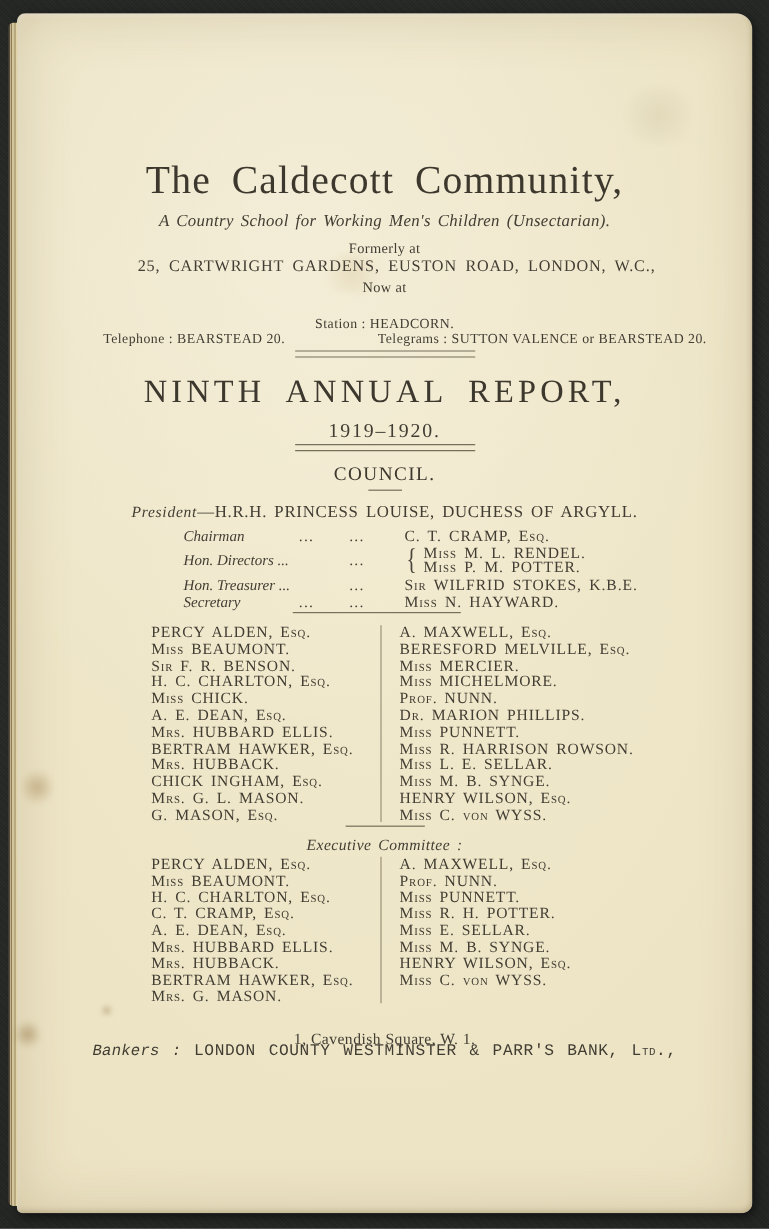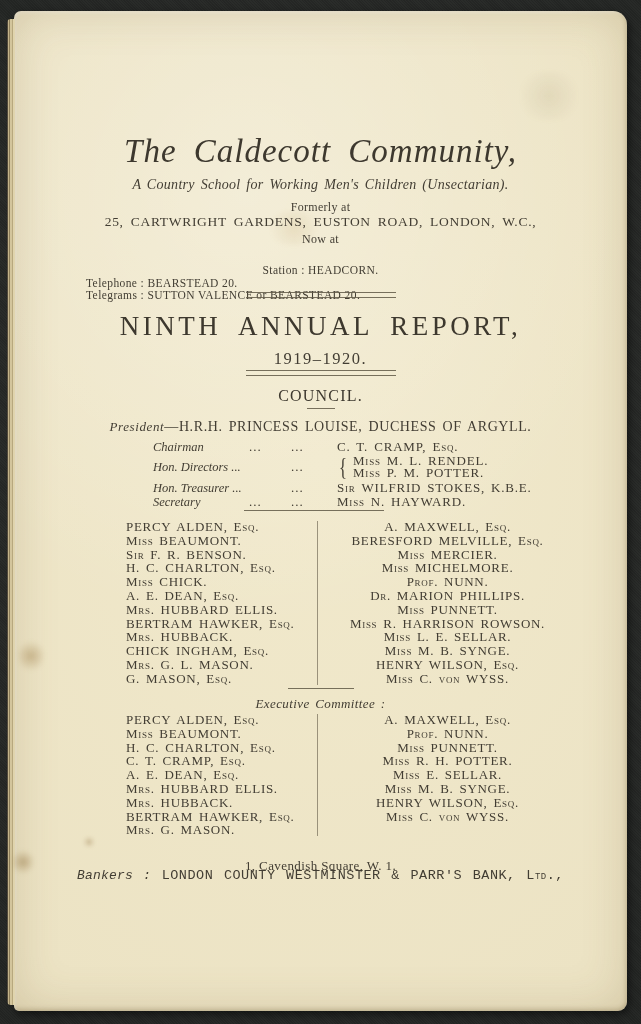--- a/index.html
+++ b/index.html
@@ -29,29 +29,29 @@
     border-radius:4px 0 0 4px;
   }
   .stain{position:absolute;border-radius:50%;filter:blur(2px);pointer-events:none;}
   .s1{left:4px;top:628px;width:26px;height:34px;background:radial-gradient(circle,rgba(146,110,52,.38),rgba(146,110,52,0) 70%);}
   .s2{left:-2px;top:838px;width:22px;height:26px;background:radial-gradient(circle,rgba(132,98,44,.42),rgba(132,98,44,0) 70%);}
   .s3{left:70px;top:826px;width:10px;height:10px;background:radial-gradient(circle,rgba(130,96,44,.45),rgba(130,96,44,0) 70%);}
   .s4{left:250px;top:200px;width:60px;height:34px;background:radial-gradient(circle,rgba(170,130,60,.14),rgba(170,130,60,0) 70%);}
   .s5{left:500px;top:60px;width:70px;height:50px;background:radial-gradient(circle,rgba(120,100,60,.10),rgba(120,100,60,0) 70%);}
 
   .abs{position:absolute;left:0;width:100%;text-align:center;}
-  .title{top:122px;font-size:33px;letter-spacing:1px;word-spacing:8px;color:#3d382e;font-style:italic;}
+  .title{top:122px;font-size:33px;letter-spacing:1px;word-spacing:8px;color:#3d382e;}
   .subtitle{top:166px;font-style:italic;font-size:14px;letter-spacing:.3px;word-spacing:2px;}
   .tiny{font-size:12px;letter-spacing:.3px;}
   .formerly-label{top:189px;}
-  .formerly-addr{top:203px;font-size:13.5px;letter-spacing:.7px;word-spacing:3px;}
+  .formerly-addr{top:203px;font-size:13.5px;letter-spacing:.7px;word-spacing:3px;margin-left:10px;}
   .now-label{top:221px;}
   .now-addr{top:235px;font-size:15px;letter-spacing:1px;word-spacing:4px;font-variant:small-caps;}
   .station{top:253px;font-size:11.5px;letter-spacing:.4px;}
-  .contact{top:266px;display:flex;justify-content:space-between;padding:0 38px 0 72px;box-sizing:border-box;font-size:11.5px;letter-spacing:.4px;text-align:left;flex-direction:column;}
+  .contact{top:266px;display:flex;justify-content:space-between;padding:0 38px 0 72px;box-sizing:border-box;font-size:11.5px;letter-spacing:.4px;text-align:left;}
   .dbl-rule{height:4px;border-top:1px solid rgba(96,89,70,.85);border-bottom:1px solid rgba(96,89,70,.85);width:150px;left:50%;transform:translateX(-50%);}
   .r1{top:281px;}
   .report-title{top:300px;font-size:27px;letter-spacing:3.5px;word-spacing:8px;color:#3d382e;}
   .report-years{top:338px;font-size:16.5px;letter-spacing:1.5px;}
   .r2{top:359px;}
   .council-head{top:376px;font-size:16px;letter-spacing:1.2px;color:#3d382e;}
   .rule{background:rgba(96,89,70,.85);height:1px;position:absolute;}
   .r3{top:397px;left:50%;transform:translateX(-50%);width:28px;}
   .president{top:408px;font-size:14px;letter-spacing:.6px;word-spacing:2px;}
   .president i{font-size:13px;}
@@ -68,21 +68,21 @@
   .stack span{display:block;line-height:12.5px;}
   .r4{top:499px;left:230px;width:140px;}
 
   .cols{position:absolute;left:112px;width:436px;display:flex;}
   .council-cols{top:509px;}
   .exec-cols{top:702px;}
   .col{list-style:none;margin:0;padding:0;}
   .col li{font-variant:small-caps;font-size:13px;line-height:13.8px;letter-spacing:.7px;word-spacing:2px;white-space:nowrap;}
   .col-left{width:191px;}
   .v-divider{width:1px;background:rgba(96,89,70,.6);align-self:stretch;margin:1px 0;}
-  .col-right{padding-left:15px;flex:1;text-align:center;}
+  .col-right{padding-left:15px;flex:1;}
   .r5{top:677px;left:50%;transform:translateX(-50%);width:66px;}
   .exec-head{top:685px;font-style:italic;font-size:13px;letter-spacing:.4px;word-spacing:2px;}
 
   .bankers{top:857px;font-size:13.5px;letter-spacing:.5px;word-spacing:2px;font-family:Liberation Mono, monospace;}
   .bankers i,.auditor i{font-size:13px;letter-spacing:.2px;}
   .bankers-addr{top:847px;font-size:13px;letter-spacing:.4px;}
   .auditor{top:862px;font-size:13.5px;letter-spacing:.5px;word-spacing:2px;}
 </style>
 </head>
 <body>

